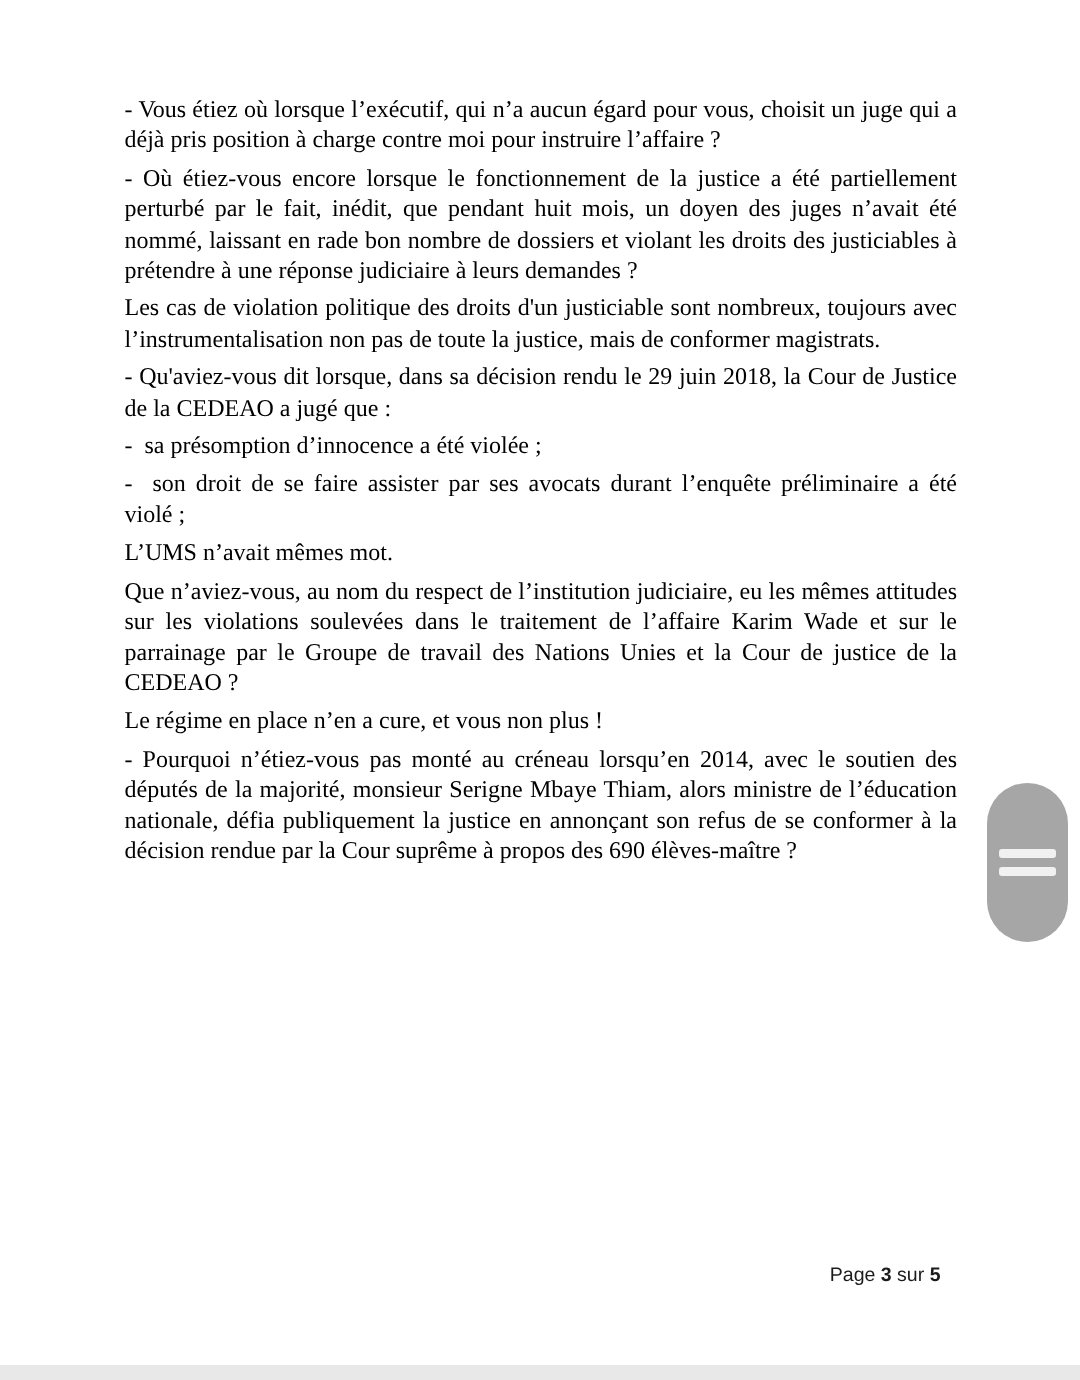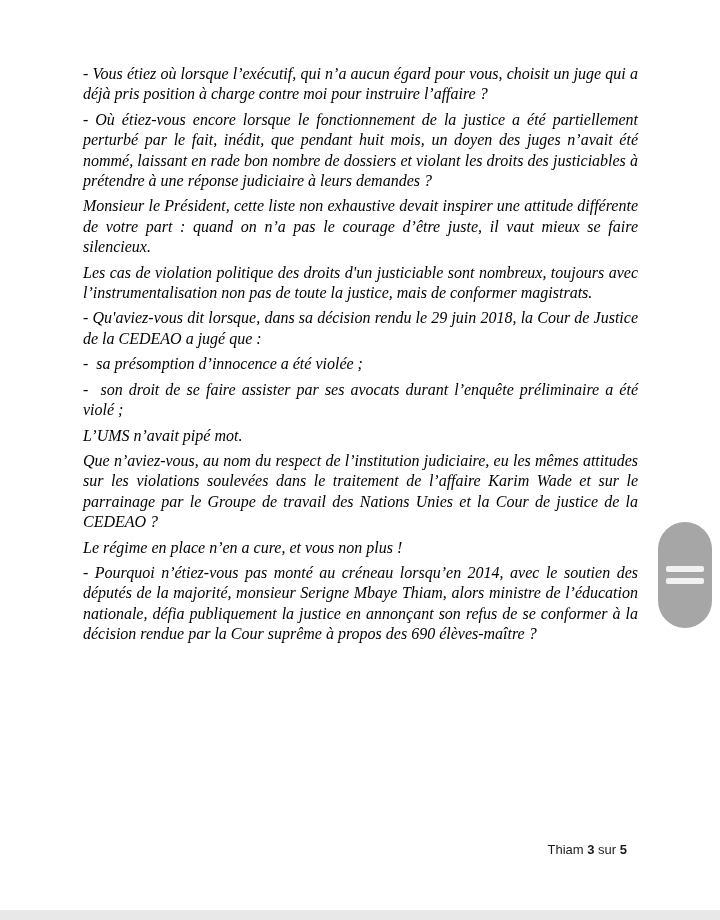--- a/index.html
+++ b/index.html
@@ -23,21 +23,20 @@
     width: 555px;
     font-family: "Liberation Serif", serif;
     font-size: 16px;
     line-height: 20.4px;
     color: #000000;
     text-align: justify;
   }
   .para {
     margin: 0 0 5px 0;
     padding: 0;
-    font-style: italic;
   }
   .doc-footer {
     position: absolute;
     top: 842px;
     right: 93px;
     font-family: "Liberation Sans", sans-serif;
     font-size: 13px;
     color: #1b1b1b;
     white-space: nowrap;
   }
@@ -73,32 +72,31 @@
   }
 </style>
 </head>
 <body>
 
 <div class="viewer">
 
   <div class="doc-body">
     <p class="para">- Vous étiez où lorsque l’exécutif, qui n’a aucun égard pour vous, choisit un juge qui a déjà pris position à charge contre moi pour instruire l’affaire&nbsp;?</p>
     <p class="para">- Où étiez-vous encore lorsque le fonctionnement de la justice a été partiellement perturbé par le fait, inédit, que pendant huit mois, un doyen des juges n’avait été nommé, laissant en rade bon nombre de dossiers et violant les droits des justiciables à prétendre à une réponse judiciaire à leurs demandes&nbsp;?</p>
-    <p class="para">Monsieur le Président, cette liste non exhaustive devait inspirer une attitude différente de votre part&nbsp;: quand on n’a pas le courage d’être juste, il vaut mieux se faire silencieux.</p>
     <p class="para">Les cas de violation politique des droits d'un justiciable sont nombreux, toujours avec l’instrumentalisation non pas de toute la justice, mais de conformer magistrats.</p>
     <p class="para">- Qu'aviez-vous dit lorsque, dans sa décision rendu le 29 juin 2018, la Cour de Justice de la CEDEAO a jugé que&nbsp;:</p>
     <p class="para">-&nbsp; sa présomption d’innocence a été violée&nbsp;;</p>
     <p class="para">-&nbsp; son droit de se faire assister par ses avocats durant l’enquête préliminaire a été violé&nbsp;;</p>
-    <p class="para">L’UMS n’avait pipé mot.</p>
+    <p class="para">L’UMS n’avait mêmes mot.</p>
     <p class="para">Que n’aviez-vous, au nom du respect de l’institution judiciaire, eu les mêmes attitudes sur les violations soulevées dans le traitement de l’affaire Karim Wade et sur le parrainage par le Groupe de travail des Nations Unies et la Cour de justice de la CEDEAO&nbsp;?</p>
     <p class="para">Le régime en place n’en a cure, et vous non plus&nbsp;!</p>
     <p class="para">- Pourquoi n’étiez-vous pas monté au créneau lorsqu’en 2014, avec le soutien des députés de la majorité, monsieur Serigne Mbaye Thiam, alors ministre de l’éducation nationale, défia publiquement la justice en annonçant son refus de se conformer à la décision rendue par la Cour suprême à propos des 690 élèves-maître&nbsp;?</p>
   </div>
 
-  <div class="doc-footer"><span>Thiam</span>&nbsp;<b>3</b>&nbsp;<span>sur</span>&nbsp;<b>5</b></div>
+  <div class="doc-footer"><span>Page</span>&nbsp;<b>3</b>&nbsp;<span>sur</span>&nbsp;<b>5</b></div>
 
   <div class="scroll-thumb">
     <div class="grip-line"></div>
     <div class="grip-line"></div>
   </div>
 
   <div class="bottom-bar"></div>
 
 </div>
 

